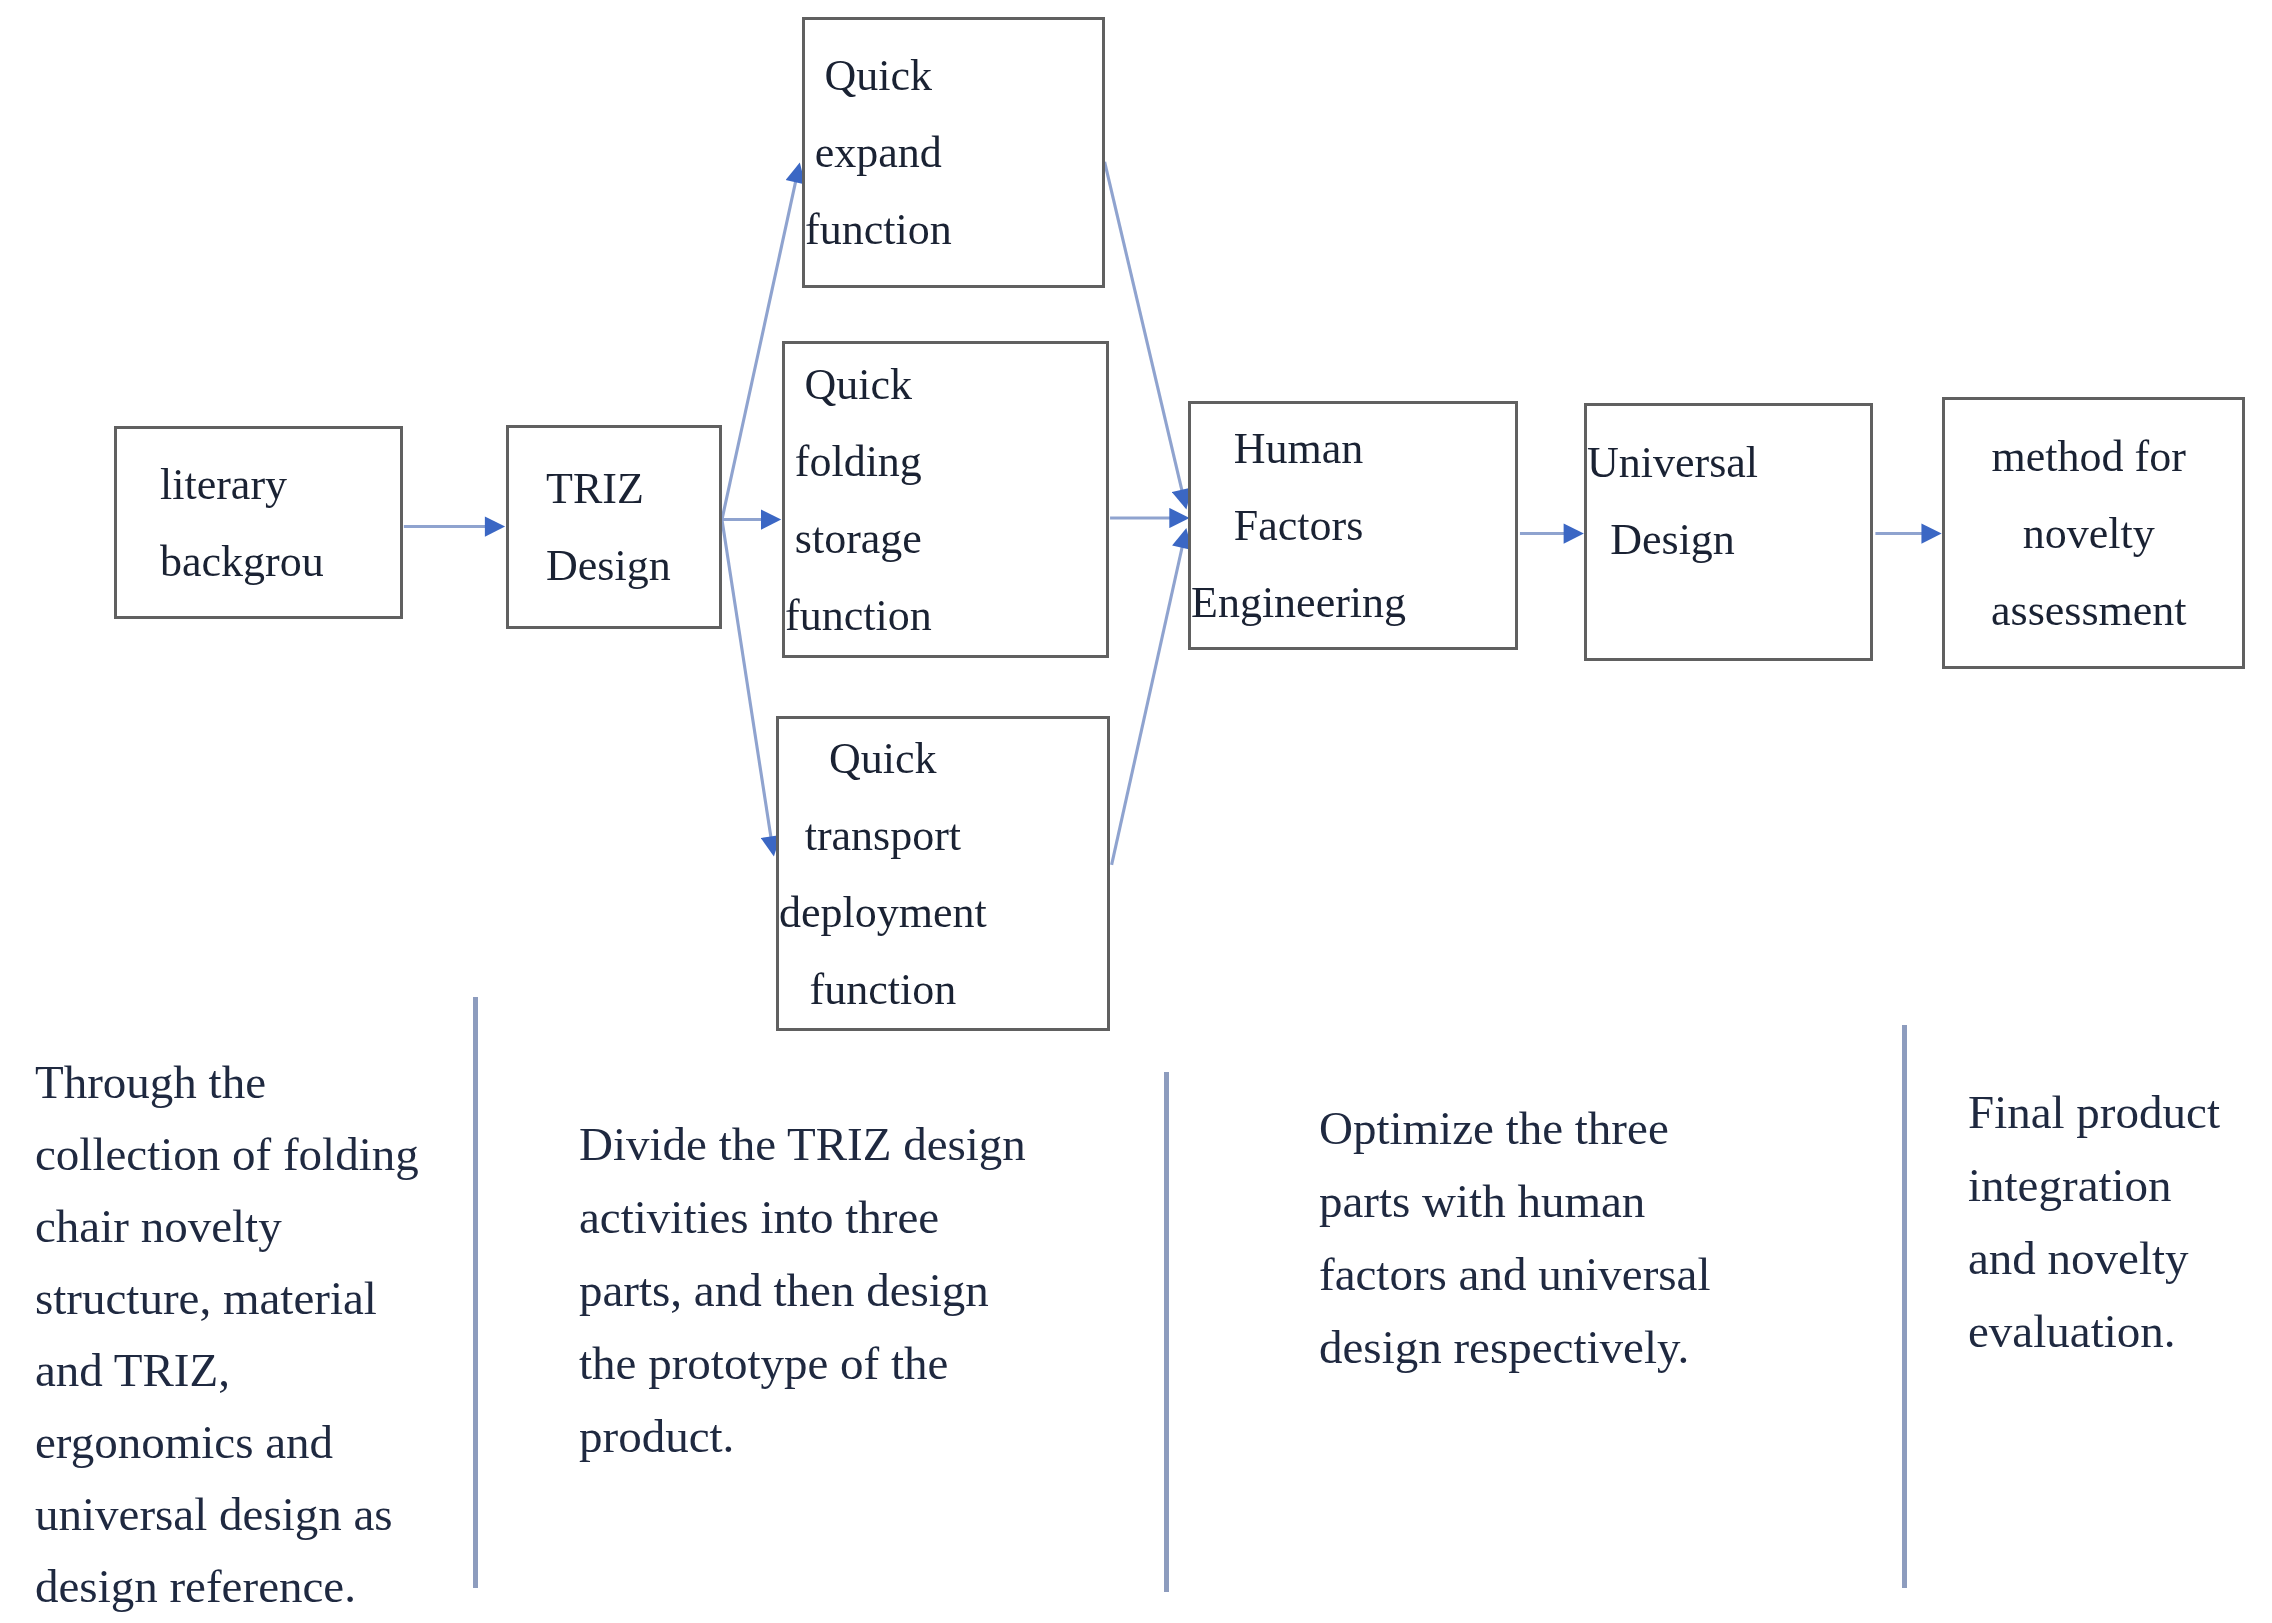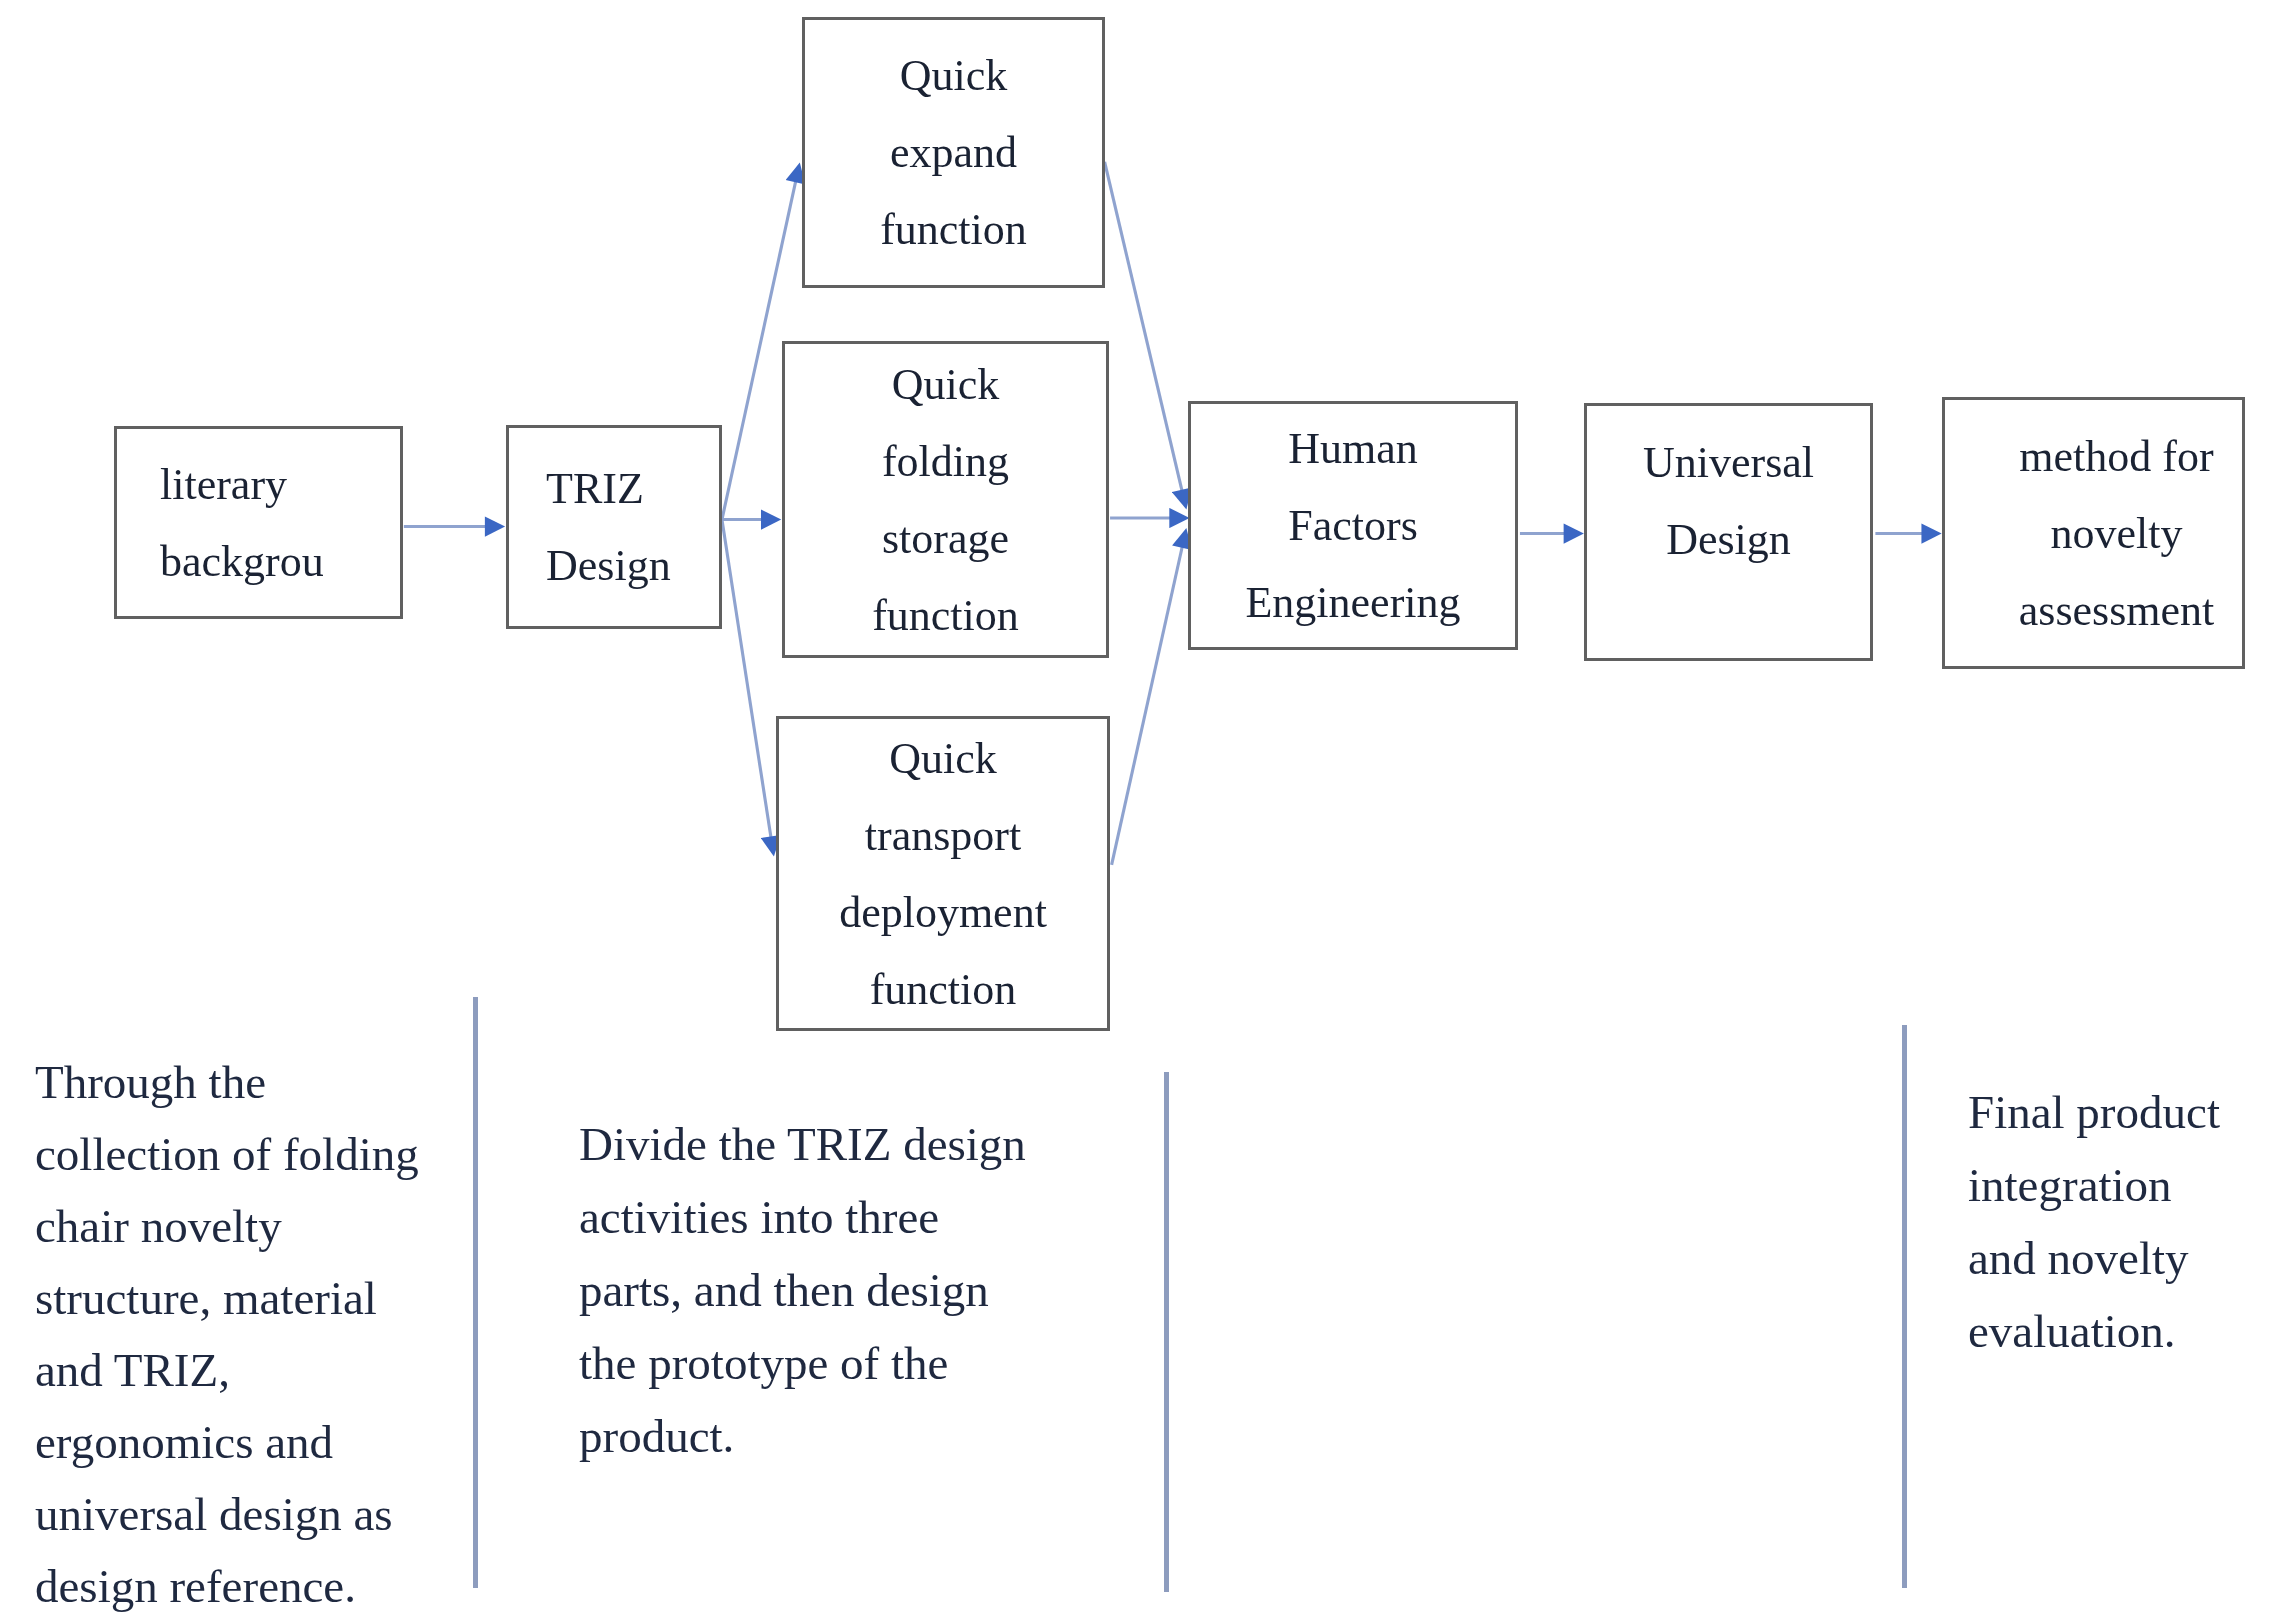--- a/index.html
+++ b/index.html
@@ -22,21 +22,21 @@
     z-index: 0;
   }
   .node {
     position: absolute;
     box-sizing: border-box;
     border: 3.1px solid #606060;
     background: #ffffff;
     z-index: 1;
     display: flex;
     align-items: center;
-    justify-content: center;
+    justify-content: flex-start;
     text-align: center;
     color: #1a2233;
     font-size: 44px;
     line-height: 1.75;
   }
   .node .label {
     white-space: pre-line;
   }
   .node.align-left {
     justify-content: flex-start;
@@ -146,20 +146,24 @@
 ergonomics and
 universal design as
 design reference.</div>
 
   <div class="description" style="left:579px; top:1108px; width:529px;">Divide the TRIZ design
 activities into three
 parts, and then design
 the prototype of the
 product.</div>
 
+  <div class="description" style="left:1319px; top:1092px; width:498px;">Optimize the three
+parts with human
+factors and universal
+design respectively.</div>
 
   <div class="description" style="left:1968px; top:1076px; width:311px;">Final product
 integration
 and novelty
 evaluation.</div>
 
 </div>
 
 
 </body></html>

